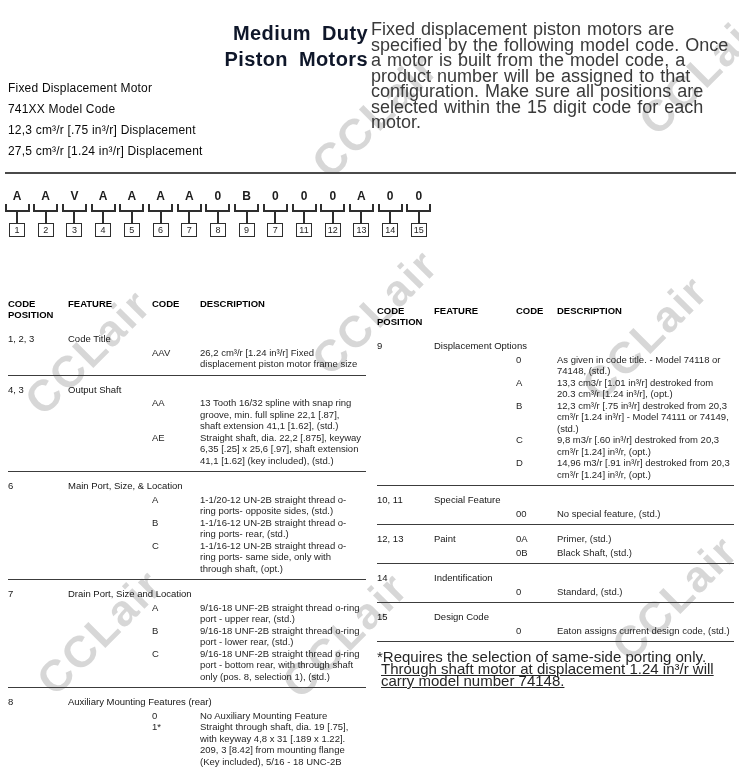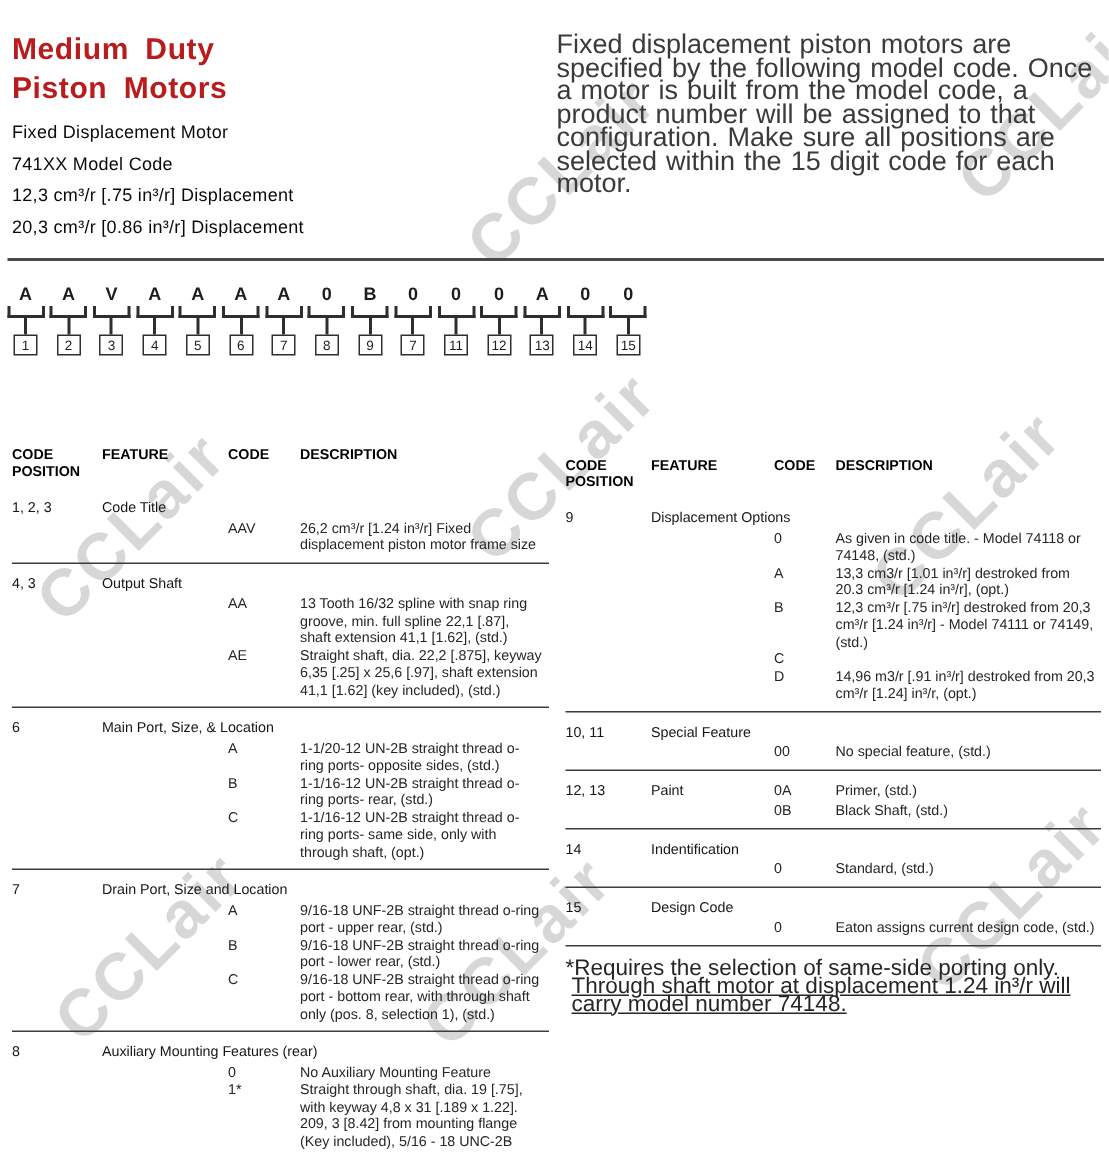--- a/index.html
+++ b/index.html
@@ -18,21 +18,21 @@
   }
   .wm1{left:375px;top:115px;} .wm2{left:702px;top:72px;}
   .wm3{left:88px;top:352px;}  .wm4{left:375px;top:312px;}
   .wm5{left:645px;top:338px;} .wm6{left:100px;top:632px;}
   .wm7{left:345px;top:635px;} .wm8{left:675px;top:598px;}
 
   .layer { position:absolute; z-index:1; }
 
   
   .title-block { left:8px; top:20px; width:360px; }
-  .t-big { font-size:20px; font-weight:bold; line-height:26px; letter-spacing:.4px; word-spacing:5px; color:#b91c1c; }
+  .t-big { font-size:20px; font-weight:bold; line-height:26px; letter-spacing:.4px; word-spacing:5px; color:#0f172a;text-align:right; }
   .t-sub { font-size:12px; font-weight:normal; line-height:21px; letter-spacing:.2px; color:#0a0a0a; margin-top:0; }
   .t-sub-wrap { margin-top:6px; }
 
   .intro { left:371px; top:22px; width:362px; font-size:18px; line-height:15.5px; color:#3a3a3a; word-spacing:1px; }
 
   .divider { left:5px; top:172px; width:731px; height:2px; background:#4a4a4a; }
 
   
   .diagram { left:4px; top:189px; width:428px; display:flex; justify-content:space-between; }
   .mc-unit { width:26px; display:flex; flex-direction:column; align-items:center; }
@@ -82,21 +82,21 @@
   <span class="wm wm7">CCLair</span>
   <span class="wm wm8">CCLair</span>
 
   <div class="layer title-block">
     <div class="t-big">Medium Duty</div>
     <div class="t-big">Piston Motors</div>
     <div class="t-sub-wrap">
       <div class="t-sub">Fixed Displacement Motor</div>
       <div class="t-sub">741XX Model Code</div>
       <div class="t-sub">12,3 cm³/r [.75 in³/r] Displacement</div>
-      <div class="t-sub">20,3 cm³/r [0.86 in³/r] Displacement</div>
+      <div class="t-sub">27,5 cm³/r [1.24 in³/r] Displacement</div>
     </div>
   </div>
 
   <div class="layer intro">Fixed displacement piston motors are specified by the following model code.  Once a motor is built from the model code, a product number will be assigned to that configuration.  Make sure all positions are selected within the 15 digit code for each motor.</div>
 
   <div class="layer divider"></div>
 
   <div class="layer diagram" id="diagram">
       <div class="mc-unit">
         <div class="mc-letter">A</div>
@@ -339,20 +339,21 @@
           <div class="trow entry-row">
             <div class="cell c-pos"></div>
             <div class="cell c-feat"></div>
             <div class="cell c-code">B</div>
             <div class="cell c-desc">12,3 cm³/r [.75 in³/r] destroked from 20,3 cm³/r [1.24 in³/r] - Model 74111 or 74149, (std.)</div>
           </div>
           <div class="trow entry-row">
             <div class="cell c-pos"></div>
             <div class="cell c-feat"></div>
             <div class="cell c-code">C</div>
+            <div class="cell c-desc">9,8 m3/r [.60 in³/r] destroked from 20,3 cm³/r [1.24] in³/r, (opt.)</div>
           </div>
           <div class="trow entry-row">
             <div class="cell c-pos"></div>
             <div class="cell c-feat"></div>
             <div class="cell c-code">D</div>
             <div class="cell c-desc">14,96 m3/r [.91 in³/r] destroked from 20,3 cm³/r [1.24] in³/r, (opt.)</div>
           </div>
         </div>
         <div class="section">
           <div class="trow feature-row">

